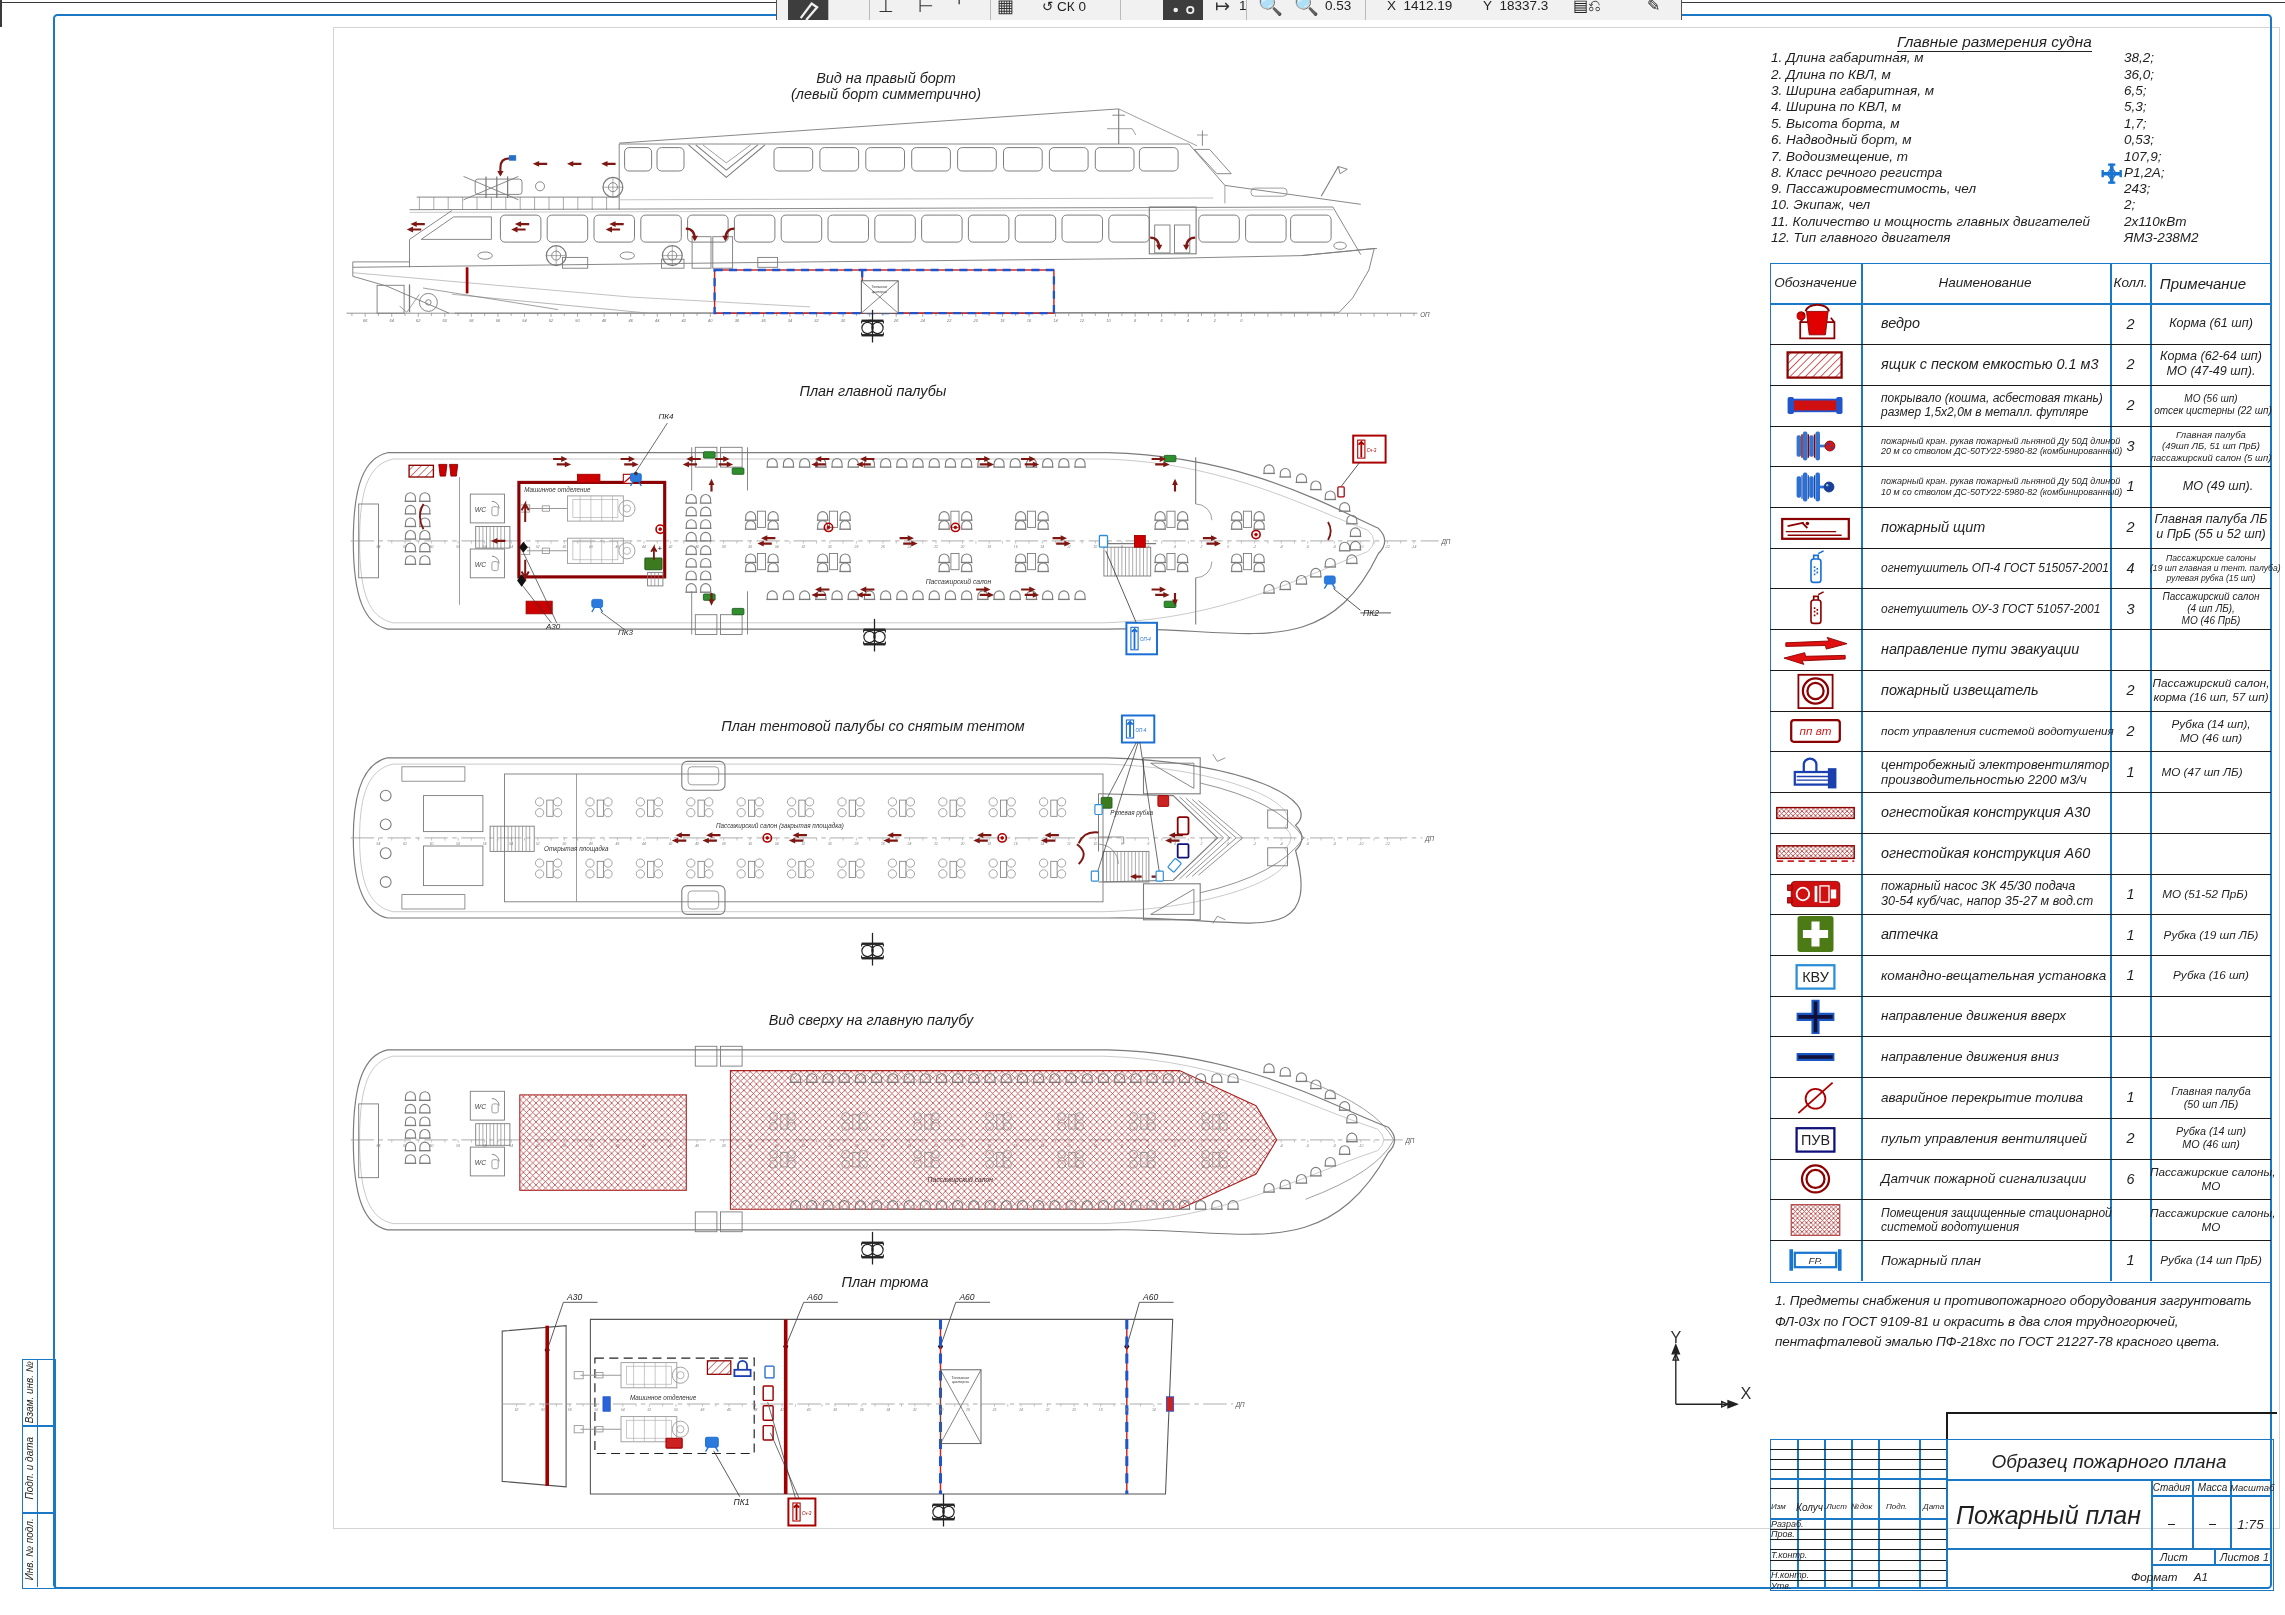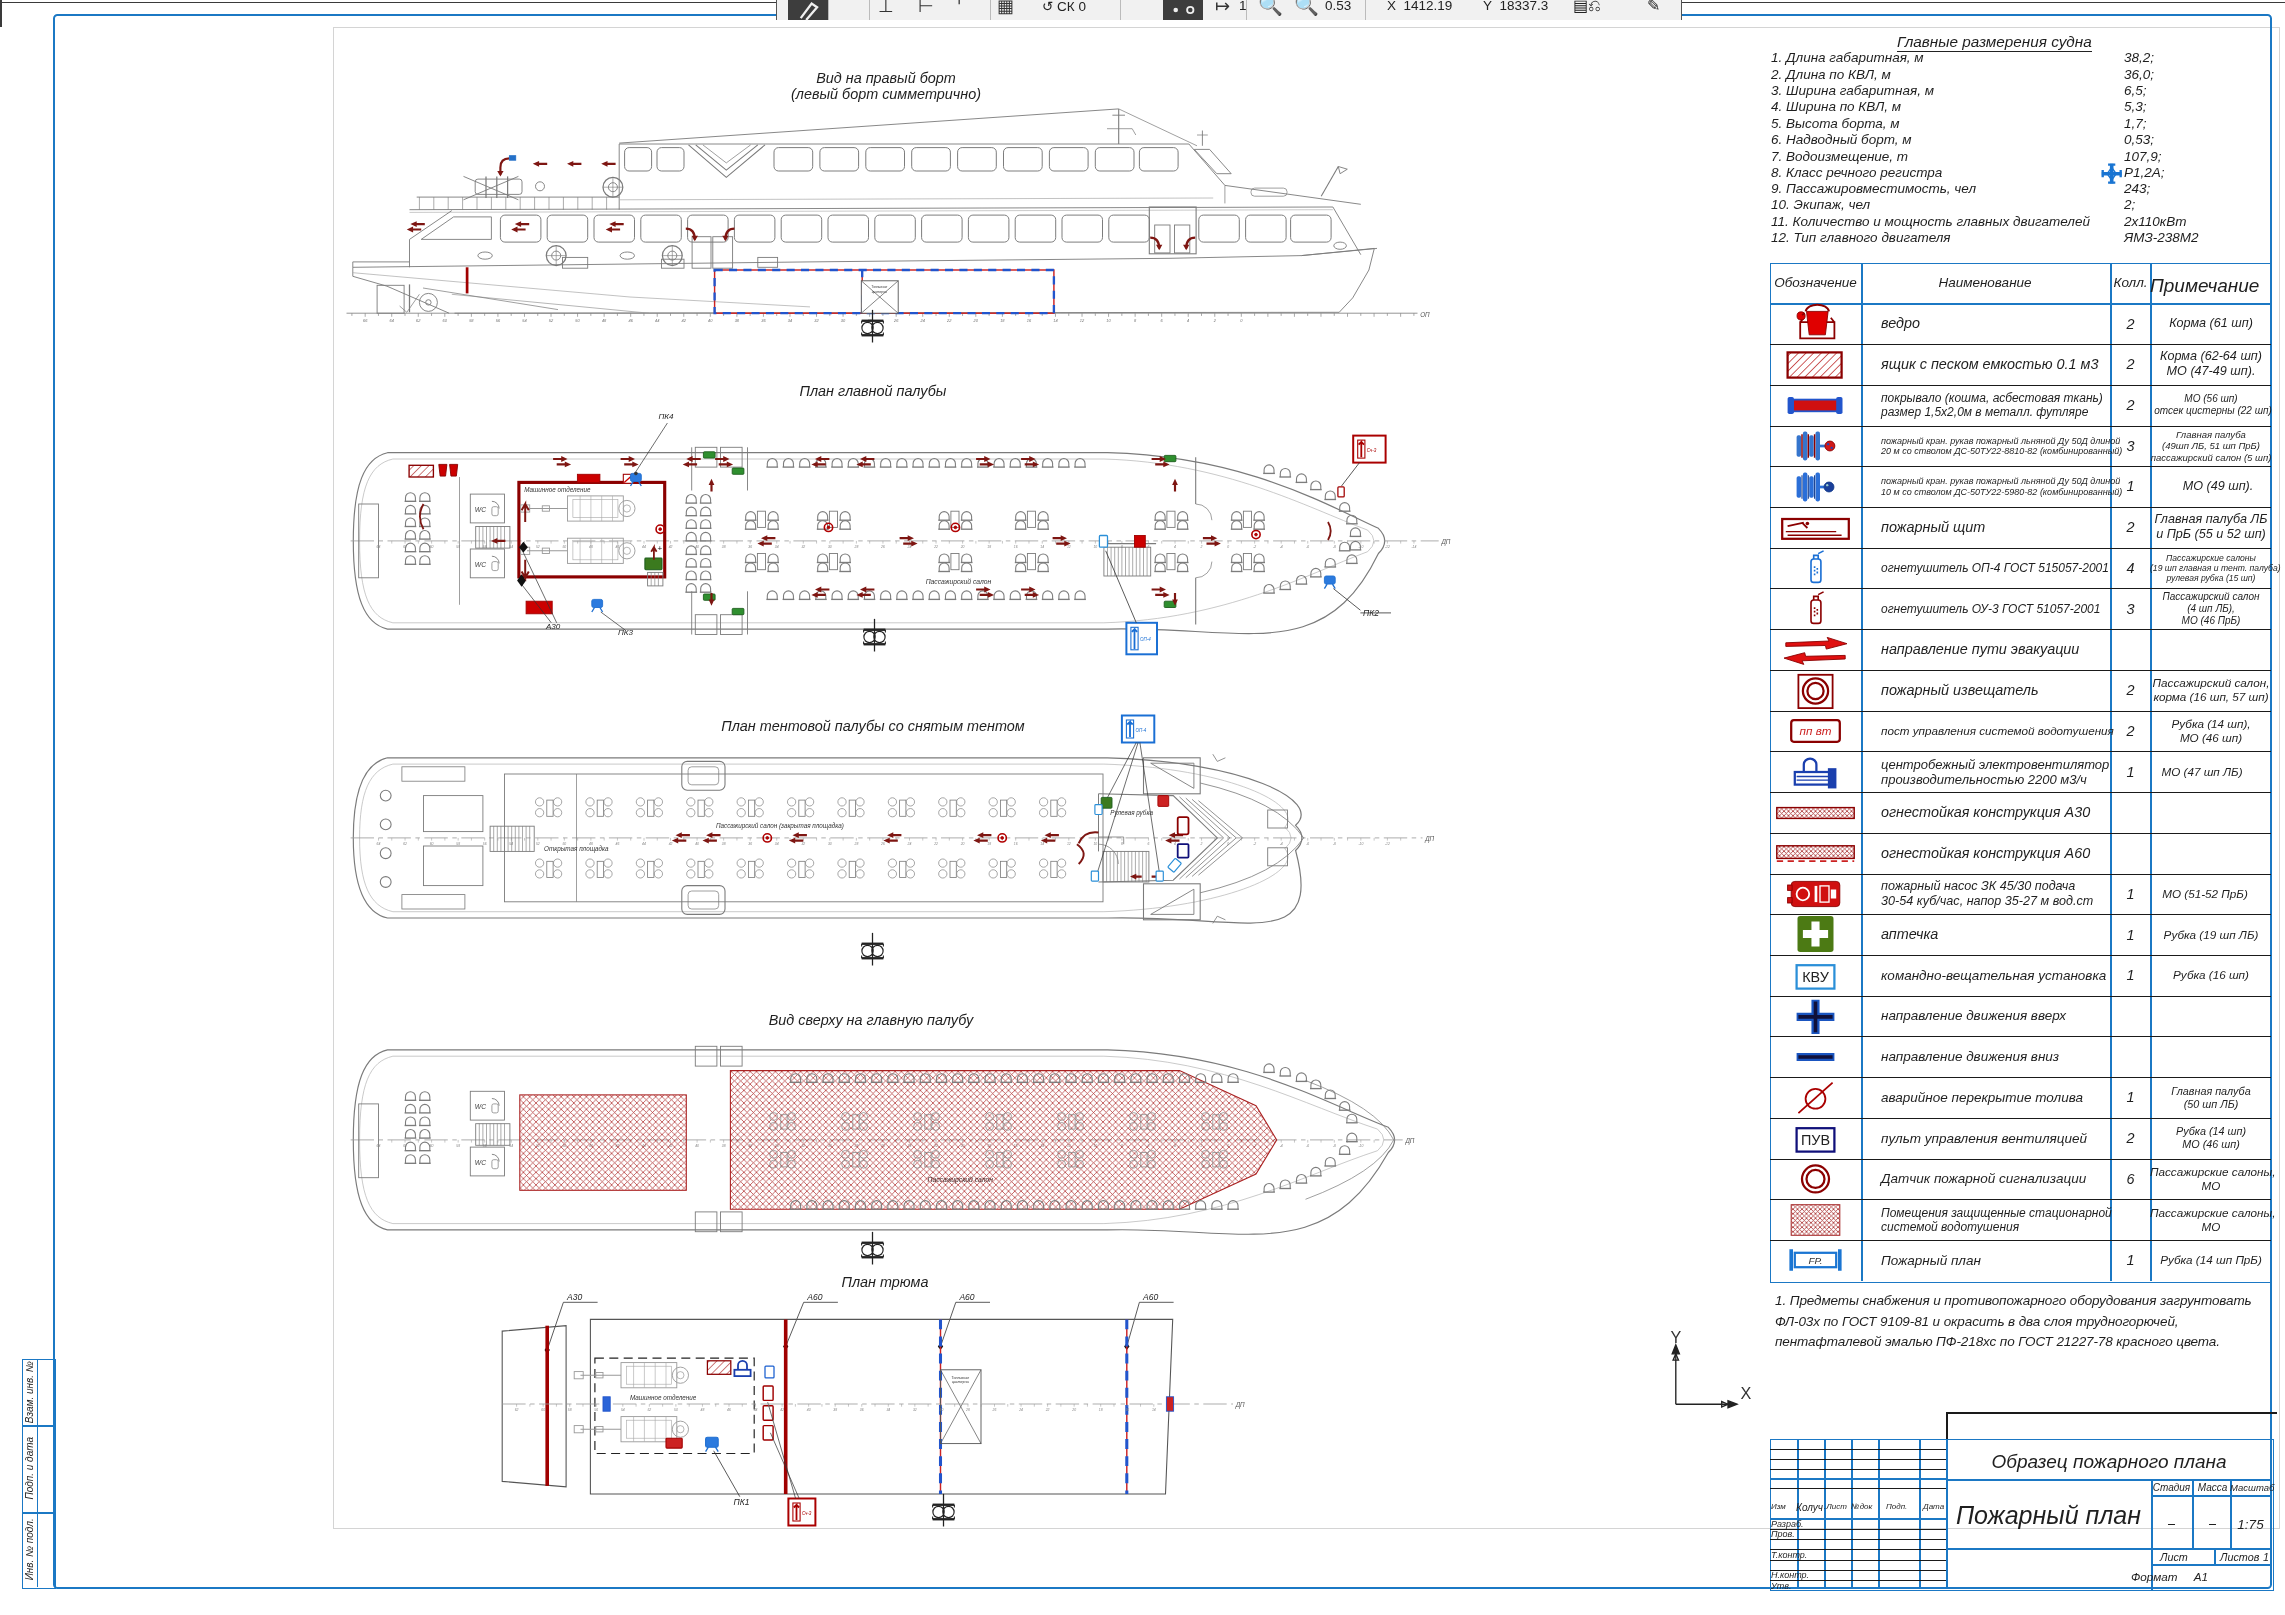--- a/index.html
+++ b/index.html
@@ -84,39 +84,39 @@
     </g>
   </svg>
 <div class="a" style="left:1770px;top:263px;width:499px;height:1018px;border:1.8px solid #1b78c4;"></div>
 <div class="a" style="left:1770px;top:303px;width:502px;height:1.8px;background:#1b78c4;"></div>
 <div class="a" style="left:1861px;top:263px;width:1.8px;height:1018px;background:#1b78c4;"></div>
 <div class="a" style="left:2110px;top:263px;width:1.8px;height:1018px;background:#1b78c4;"></div>
 <div class="a" style="left:2150px;top:263px;width:1.8px;height:1018px;background:#1b78c4;"></div>
 <div class="a it ce" style="left:1770px;top:275px;width:91px;font-size:13.5px;">Обозначение</div>
 <div class="a it ce" style="left:1861px;top:275px;width:248px;font-size:13.5px;">Наименование</div>
 <div class="a it ce" style="left:2110px;top:275px;width:41px;font-size:13.5px;">Колл.</div>
-<div class="a it ce" style="left:2150px;top:275px;width:106px;font-size:19px;">Примечание</div>
+<div class="a it ce" style="left:2150px;top:275px;width:106px;font-size:15px;">Примечание</div>
 <div class="a" style="left:1770px;top:344px;width:501px;height:0.9px;background:#1a1a1a;"></div>
 <div class="a it" style="left:1881px;top:315px;font-size:14.4px;white-space:nowrap;">ведро</div>
 <div class="a it ce" style="left:2110px;top:316px;width:41px;font-size:14.4px;">2</div>
 <div class="a it ce" style="left:2150px;top:316px;width:122px;font-size:12.6px;white-space:nowrap;">Корма (61 шп)</div>
 <div class="a" style="left:1770px;top:385px;width:501px;height:0.9px;background:#1a1a1a;"></div>
 <div class="a it" style="left:1881px;top:356px;font-size:14.4px;white-space:nowrap;">ящик с песком емкостью 0.1 м3</div>
 <div class="a it ce" style="left:2110px;top:356px;width:41px;font-size:14.4px;">2</div>
 <div class="a it ce" style="left:2150px;top:349px;width:122px;font-size:12.6px;white-space:nowrap;">Корма (62-64 шп)</div>
 <div class="a it ce" style="left:2150px;top:364px;width:122px;font-size:12.6px;white-space:nowrap;">МО (47-49 шп).</div>
 <div class="a" style="left:1770px;top:426px;width:501px;height:0.9px;background:#1a1a1a;"></div>
 <div class="a it" style="left:1881px;top:391px;font-size:12px;white-space:nowrap;">покрывало (кошма, асбестовая ткань)</div>
 <div class="a it" style="left:1881px;top:405px;font-size:12px;white-space:nowrap;">размер 1,5х2,0м в металл. футляре</div>
 <div class="a it ce" style="left:2110px;top:397px;width:41px;font-size:14.4px;">2</div>
 <div class="a it ce" style="left:2150px;top:393px;width:122px;font-size:10px;white-space:nowrap;">МО (56 шп)</div>
 <div class="a it ce" style="left:2150px;top:405px;width:126px;font-size:10px;white-space:nowrap;">отсек цистерны (22 шп)</div>
 <div class="a" style="left:1770px;top:466px;width:501px;height:0.9px;background:#1a1a1a;"></div>
 <div class="a it" style="left:1881px;top:436px;font-size:9px;white-space:nowrap;">пожарный кран. рукав пожарный  льняной Ду 50Д  длиной</div>
-<div class="a it" style="left:1881px;top:446px;font-size:9px;white-space:nowrap;">20 м со стволом   ДС-50ТУ22-8810-82 (комбинированный)</div>
+<div class="a it" style="left:1881px;top:446px;font-size:9px;white-space:nowrap;">20 м со стволом   ДС-50ТУ22-5980-82 (комбинированный)</div>
 <div class="a it ce" style="left:2110px;top:438px;width:41px;font-size:14.4px;">3</div>
 <div class="a it ce" style="left:2150px;top:429px;width:122px;font-size:9.5px;white-space:nowrap;">Главная палуба</div>
 <div class="a it ce" style="left:2150px;top:440px;width:122px;font-size:9.5px;white-space:nowrap;">(49шп ЛБ, 51 шп ПрБ)</div>
 <div class="a it ce" style="left:2150px;top:452px;width:122px;font-size:9.5px;white-space:nowrap;">пассажирский салон (5 шп)</div>
 <div class="a" style="left:1770px;top:507px;width:501px;height:0.9px;background:#1a1a1a;"></div>
 <div class="a it" style="left:1881px;top:476px;font-size:9px;white-space:nowrap;">пожарный кран. рукав пожарный  льняной Ду 50Д  длиной</div>
 <div class="a it" style="left:1881px;top:487px;font-size:9px;white-space:nowrap;">10 м со стволом   ДС-50ТУ22-5980-82 (комбинированный)</div>
 <div class="a it ce" style="left:2110px;top:478px;width:41px;font-size:14.4px;">1</div>
 <div class="a it ce" style="left:2150px;top:479px;width:136px;font-size:12.6px;white-space:nowrap;">МО (49 шп).</div>
 <div class="a" style="left:1770px;top:548px;width:501px;height:0.9px;background:#1a1a1a;"></div>

